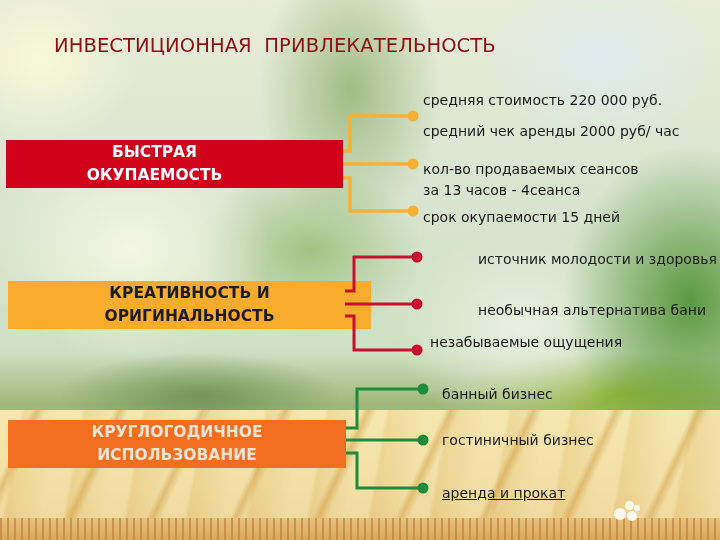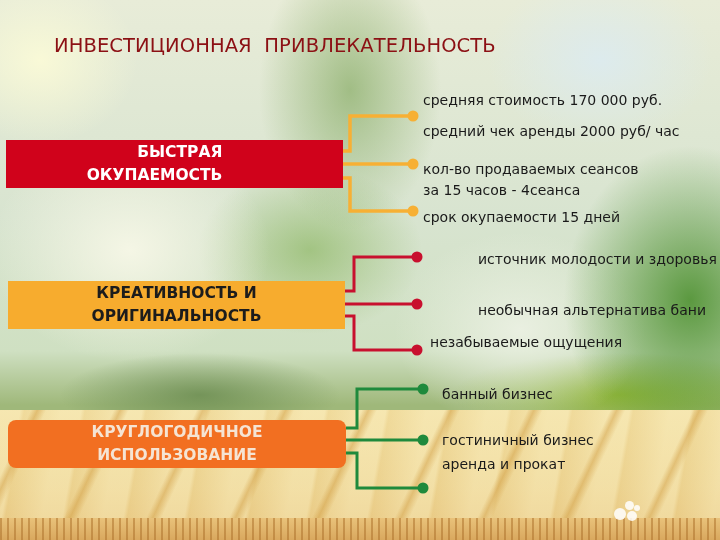--- a/index.html
+++ b/index.html
@@ -44,25 +44,25 @@
       color: #8c1014; white-space: pre;
     }
 
     .cat {
       position: absolute; height: 48px;
       display: flex; align-items: center; justify-content: center;
       text-align: center; font-weight: bold; font-size: 15.5px; line-height: 23px;
       white-space: pre-line;
     }
     #cat1 { left: 6px; top: 140px; width: 337px; background: #d0021b; color: #ffffff; }
-    #cat2 { left: 8px; top: 281px; width: 337px; background: #f7ac2e; color: #1c1c1c; }
-    #cat3 { left: 8px; top: 420px; width: 338px; background: #f26f21; color: #f5e4d3; border-radius: 8px; }
+    #cat2 { left: 8px; top: 281px; width: 363px; background: #f7ac2e; color: #1c1c1c; }
+    #cat3 { left: 8px; top: 420px; width: 338px; background: #f26f21; color: #f5e4d3; }
 
     .cat span { display: block; }
-    #cat1 span { transform: translateX(-20px); text-align: right; }
+    #cat1 span { transform: translateX(-20px); }
     #cat2 span { transform: translateX(0px); }
     #cat3 span { transform: translateX(0px); }
 
     svg.connectors { position: absolute; left: 0; top: 0; width: 720px; height: 540px; pointer-events: none; }
 
     .item {
       position: absolute; font-size: 14px; color: #1a1a1a; white-space: pre-line; line-height: 21px;
     }
     .g1 { left: 423px; }
     .g2 { left: 430px; }
@@ -126,33 +126,33 @@
     <polyline points="346,440 423,440"></polyline>
     <polyline points="346,453 357,453 357,488 423,488"></polyline>
   </g>
   <g fill="#1f8a3c">
     <circle cx="423" cy="389" r="5.5"></circle>
     <circle cx="423" cy="440" r="5.5"></circle>
     <circle cx="423" cy="488" r="5.5"></circle>
   </g>
 </svg>
 
-<div class="item g1" style="top:90px;">средняя стоимость 170 000 руб.</div>
+<div class="item g1" style="top:90px;">средняя стоимость 220 000 руб.</div>
 <div class="item g1" style="top:121px;">средний чек аренды 2000 руб/ час</div>
 <div class="item g1" style="top:159px;">кол-во продаваемых сеансов
-за 15 часов  -  4сеанса</div>
+за 13 часов  -  4сеанса</div>
 <div class="item g1" style="top:207px;">срок окупаемости 15 дней</div>
 
 <div class="item g2" style="top:249px;margin-left:48px;">источник молодости и здоровья</div>
 <div class="item g2" style="top:300px;margin-left:48px;">необычная альтернатива бани</div>
 <div class="item g2" style="top:332px;">незабываемые ощущения</div>
 
 <div class="item g3" style="top:384px;">банный бизнес</div>
 <div class="item g3" style="top:430px;">гостиничный бизнес</div>
-<div class="item g3" style="top:454px;">аренда и прокат</div>
+<div class="item g3" style="top:483px;text-decoration:underline;">аренда и прокат</div>
 
 <div class="avito">
   <div class="dots">
     <i style="left:0;top:9px;width:12px;height:12px;"></i>
     <i style="left:11px;top:2px;width:9px;height:9px;"></i>
     <i style="left:13px;top:12px;width:10px;height:10px;"></i>
     <i style="left:20px;top:6px;width:6px;height:6px;"></i>
   </div>
 </div>
 

